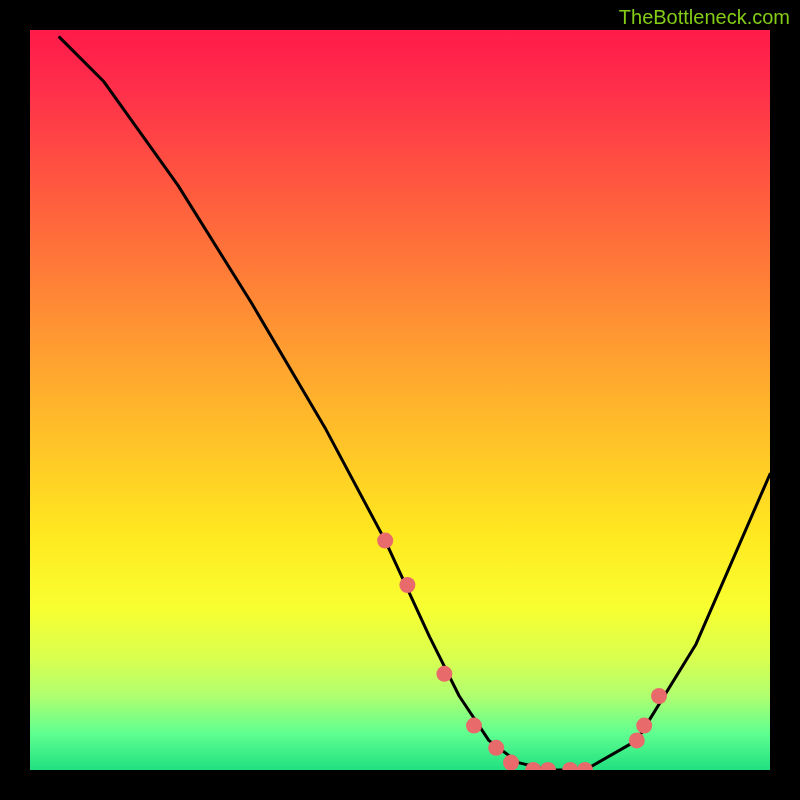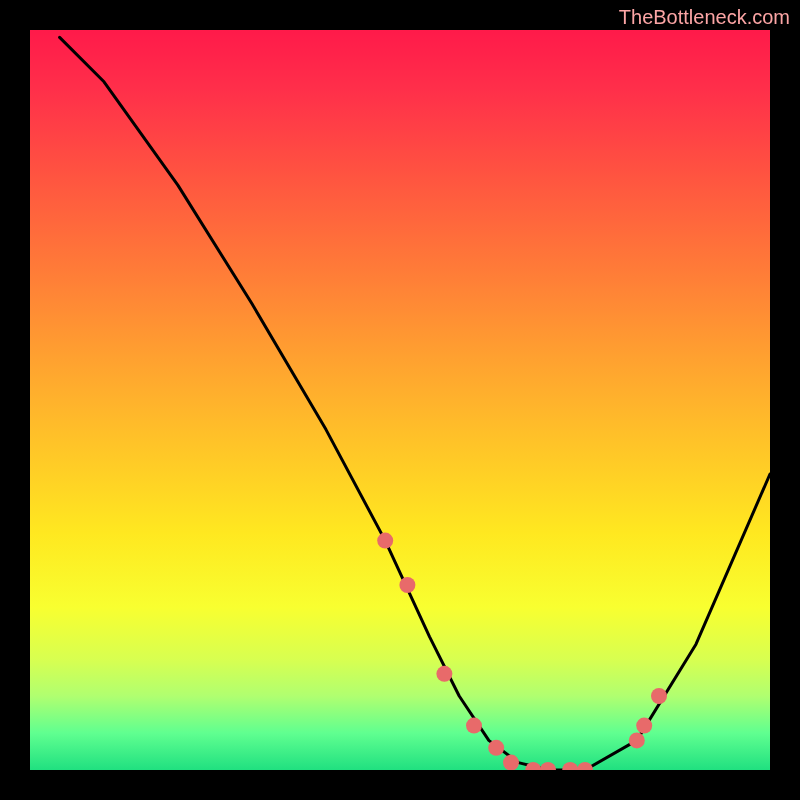--- a/index.html
+++ b/index.html
@@ -35,21 +35,21 @@
       #d8ff50 85%,
       #b0ff70 90%,
       #60ff90 95%,
       #20e080 100%
     );
   }
   .watermark {
     position: absolute;
     top: 6px;
     right: 10px;
-    color: #fca5a5;
+    color: #84cc16;
     font-size: 20px;
     font-weight: 500;
     z-index: 10;
   }
   svg.curve {
     position: absolute;
     left: 0;
     top: 0;
     width: 100%;
     height: 100%;

